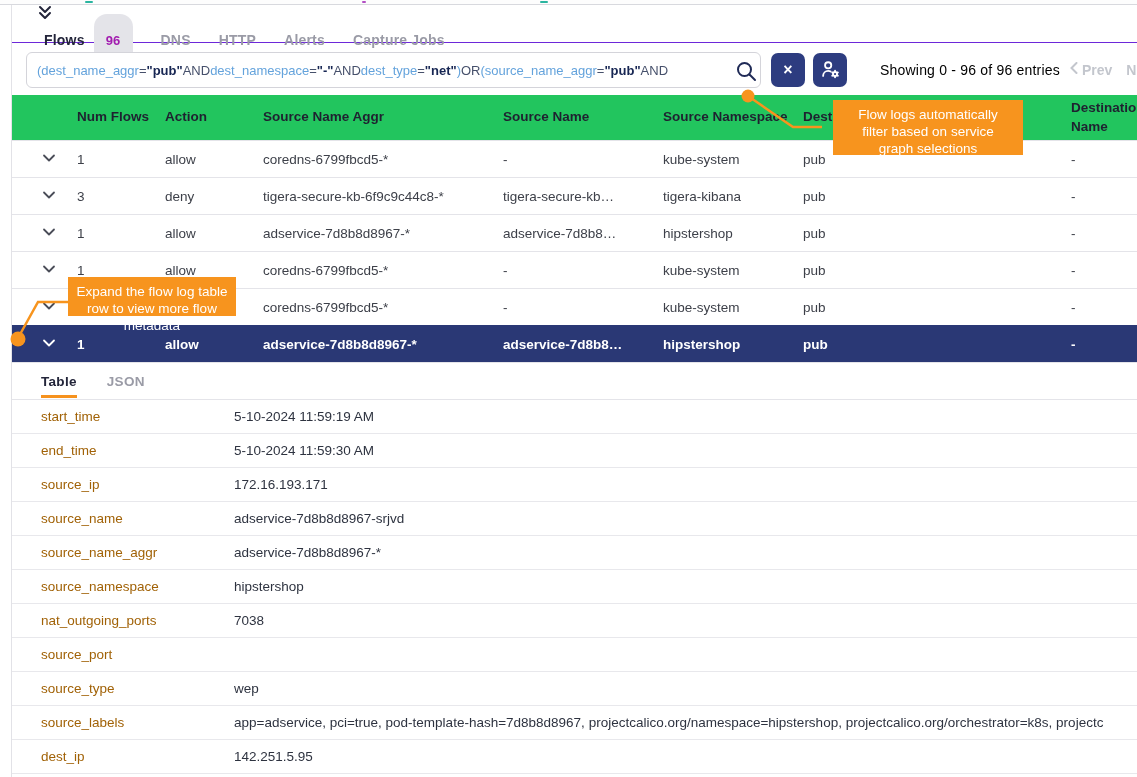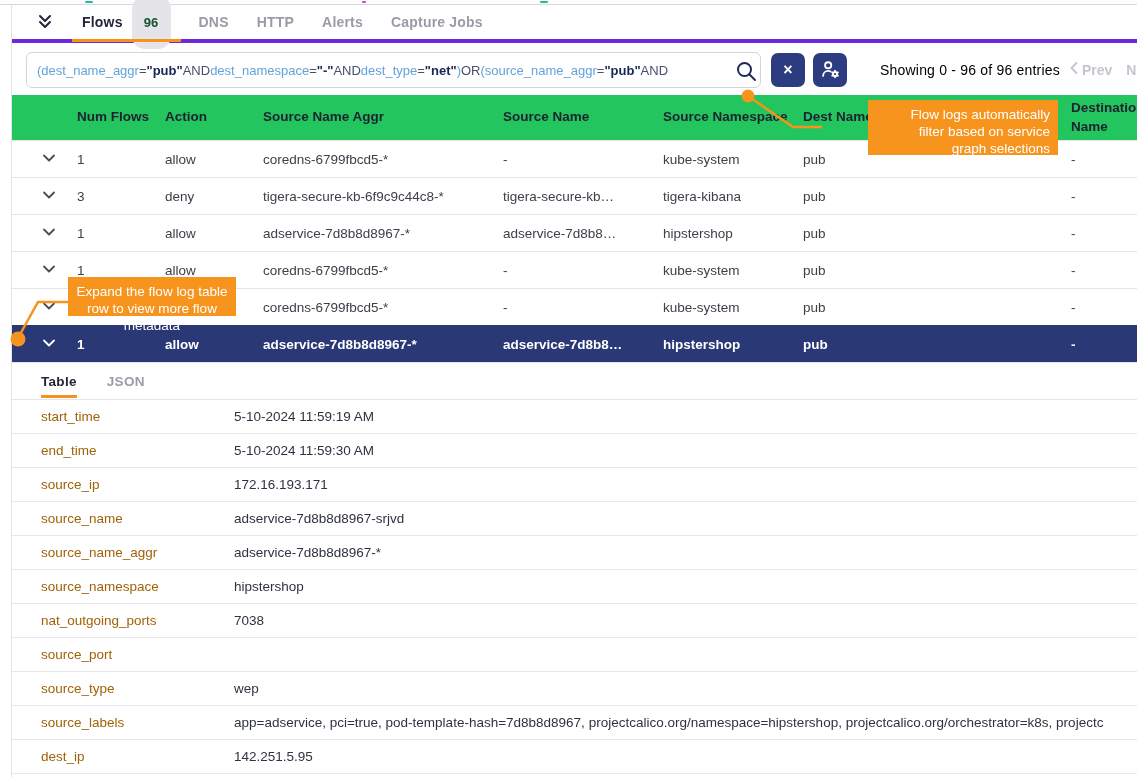--- a/index.html
+++ b/index.html
@@ -8,26 +8,26 @@
   #viewport { position:relative; width:1137px; height:777px; overflow:hidden; background:#fff; }
 
   
   .top-strip { position:absolute; top:0; left:0; width:1137px; height:5px; background:#fdfdfd; border-bottom:1px solid #d8d9de; }
   .speck { position:absolute; top:1px; height:2px; width:8px; border-radius:1px; }
 
   
   .panel { position:absolute; top:5px; left:11px; right:0; bottom:0; background:#fff; border-left:1px solid #e2e2e7; }
 
   
-  .tabbar { display:flex; align-items:center; height:38px; border-bottom:4px solid #6d28d9; padding-left:18px; }
+  .tabbar { display:flex; align-items:flex-start; height:38px; border-bottom:1px solid #6d28d9; padding-left:18px;flex-direction:column; }
   .collapse-btn { width:30px; height:26px; display:flex; align-items:center; justify-content:center; cursor:pointer; margin-right:8px; }
   .tab { position:relative; display:flex; align-items:center; gap:9px; height:38px; padding:0 14px; font-size:14px; font-weight:700; color:#9a9ba6; letter-spacing:.2px; cursor:pointer; }
   .tab.active { color:#23253a; }
   .tab.active::after { content:""; position:absolute; left:4px; right:4px; bottom:-1px; height:3px; background:#f6921e; }
-  .badge { background:#e4e4e9; color:#14532d; border-radius:13px; padding:19px 12px; font-size:13px; font-weight:600; }
+  .badge { background:#e4e4e9; color:#a21caf; border-radius:13px; padding:19px 12px; font-size:13px; font-weight:600; }
 
   
   .toolbar { position:relative; height:52px; }
   .querybox { position:absolute; left:14px; top:9px; width:735px; height:36px; border:1px solid #d4d4da; border-radius:6px; display:flex; align-items:center; overflow:hidden; white-space:nowrap; padding:0 30px 0 10px; font-size:13px; background:#fff; }
   .querybox .seg-f { color:#64a3dc; }
   .querybox .seg-o { color:#46506b; }
   .querybox .seg-p { color:#64a3dc; }
   .querybox .seg-v { color:#172653; font-weight:700; }
   .search-ic { position:absolute; left:722px; top:16px; width:24px; height:24px; background:#fff; }
   .sq-btn { position:absolute; top:10px; width:34px; height:34px; background:#2d3c80; border:none; border-radius:7px; color:#fff; display:flex; align-items:center; justify-content:center; cursor:pointer; }
@@ -53,21 +53,21 @@
   .dtab { position:relative; height:33px; display:flex; align-items:center; font-size:13.5px; font-weight:700; color:#9a9ba6; cursor:pointer; letter-spacing:.3px; }
   .dtab.active { color:#23253a; }
   .dtab.active::after { content:""; position:absolute; left:0; right:0; bottom:0px; height:3px; background:#f6921e; }
   .detail-rows { border-top:1px solid #e4e4e9; }
   .drow { display:grid; grid-template-columns:193px 1fr; align-items:center; height:34px; padding-left:29px; border-bottom:1px solid #e8e8ec; font-size:13.5px; }
   .drow .dkey { color:#a16207; }
   .drow .dval { color:#2e3340; white-space:nowrap; overflow:hidden; }
 
   
   .tip { position:absolute; background:#f7941e; color:#fff; font-size:13.5px; line-height:17px; text-align:center; padding:6px 8px; z-index:12; }
-  #tip1 { left:868px; top:100px; width:190px; height:55px;text-align:right; }
+  #tip1 { left:833px; top:100px; width:190px; height:55px; }
   #tip2 { left:68px; top:277px; width:168px; height:39px; }
   #connectors { position:absolute; top:0; left:0; width:1137px; height:777px; pointer-events:none; z-index:11; }
 </style>
 </head>
 <body>
 
 <div id="viewport">
 
   <div class="top-strip">
     <span class="speck" style="left:85px;background:#2bb5a0;"></span>

